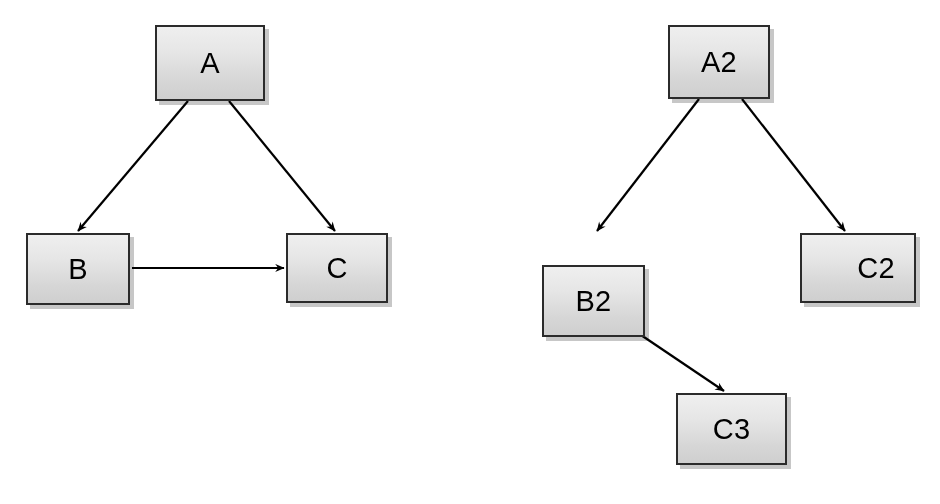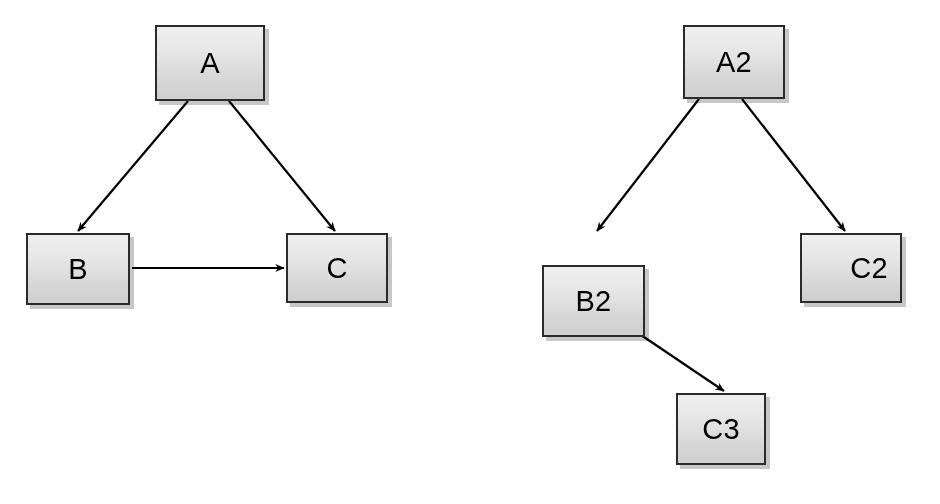--- a/index.html
+++ b/index.html
@@ -71,27 +71,27 @@
   <div id="node-layer">
       <div class="node" style="left: 155px; top: 25px; width: 110px; height: 76px;">
         <span>A</span>
       </div>
       <div class="node" style="left: 26px; top: 233px; width: 104px; height: 72px;">
         <span>B</span>
       </div>
       <div class="node" style="left: 286px; top: 233px; width: 102px; height: 70px;">
         <span>C</span>
       </div>
-      <div class="node" style="left: 683px; top: 25px; width: 102px; height: 74px;">
+      <div class="node" style="left: 668px; top: 25px; width: 102px; height: 74px;">
         <span>A2</span>
       </div>
       <div class="node" style="left: 542px; top: 233px; width: 103px; height: 72px; margin-top: 32px;">
         <span>B2</span>
       </div>
-      <div class="node" style="left: 800px; top: 233px; width: 102px; height: 70px; padding-left: 36px;">
+      <div class="node" style="left: 800px; top: 233px; width: 116px; height: 70px; padding-left: 36px;">
         <span>C2</span>
       </div>
-      <div class="node" style="left: 676px; top: 393px; width: 90px; height: 72px;">
+      <div class="node" style="left: 676px; top: 393px; width: 111px; height: 72px;">
         <span>C3</span>
       </div>
     </div>
 
 </div>
 
 </body></html>

